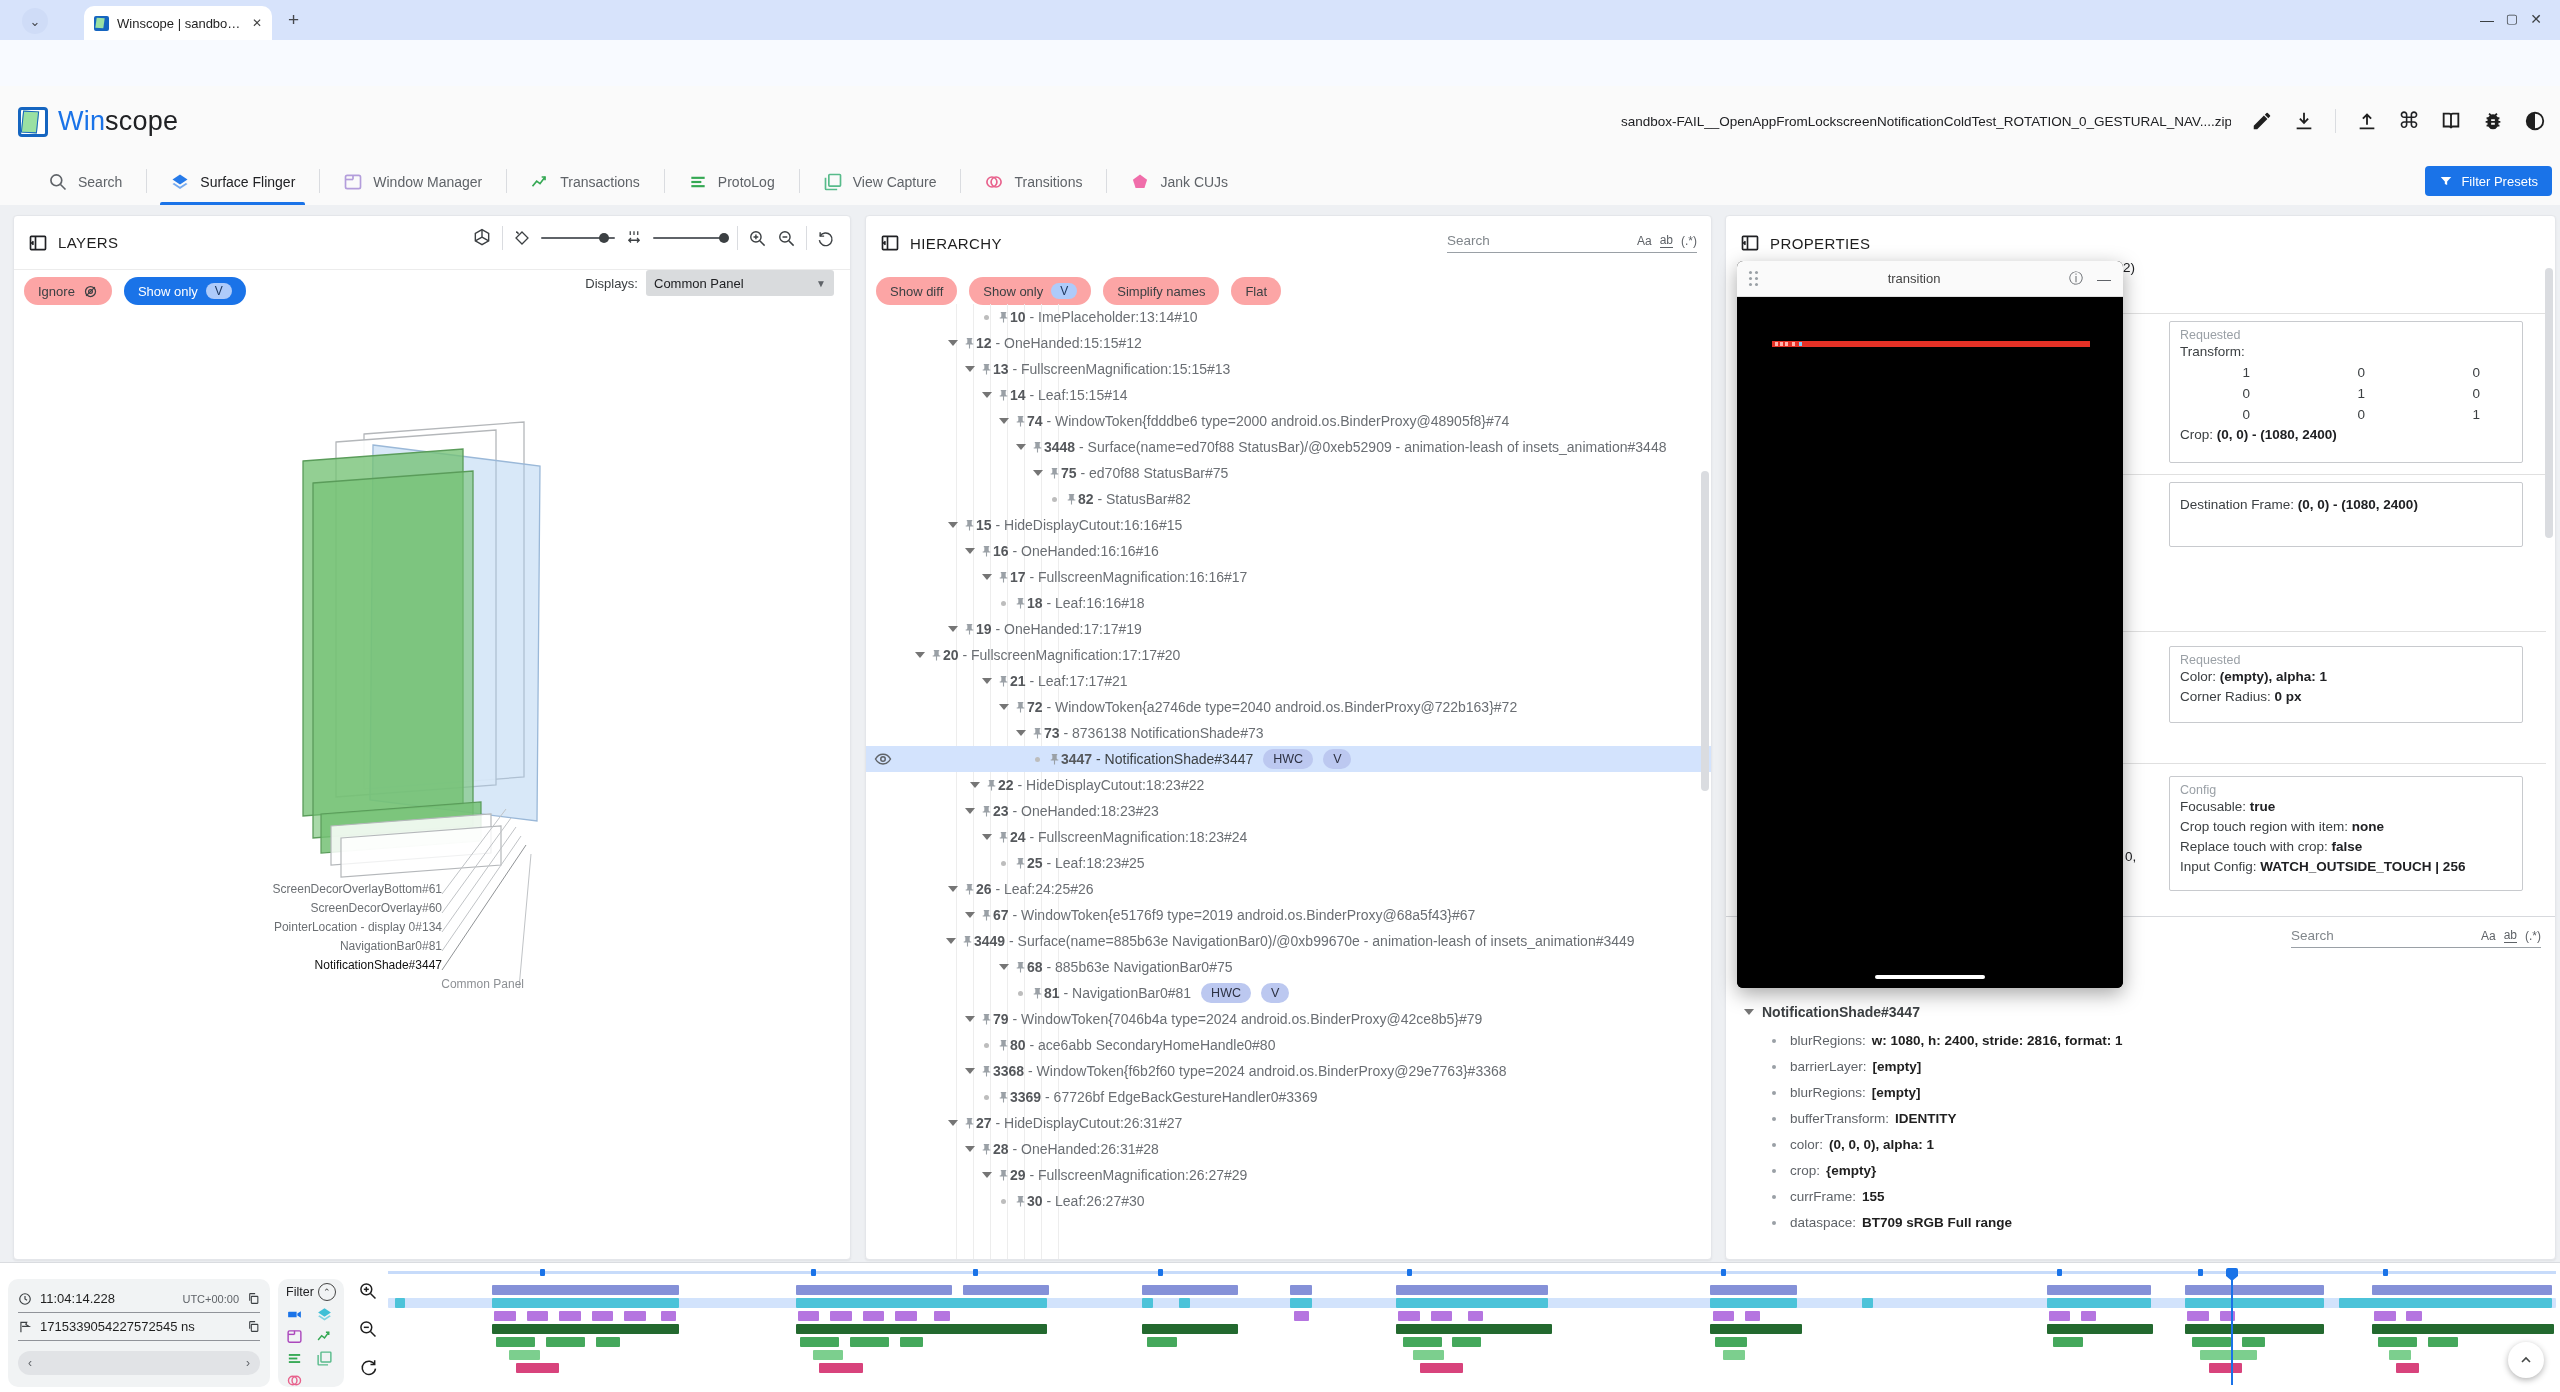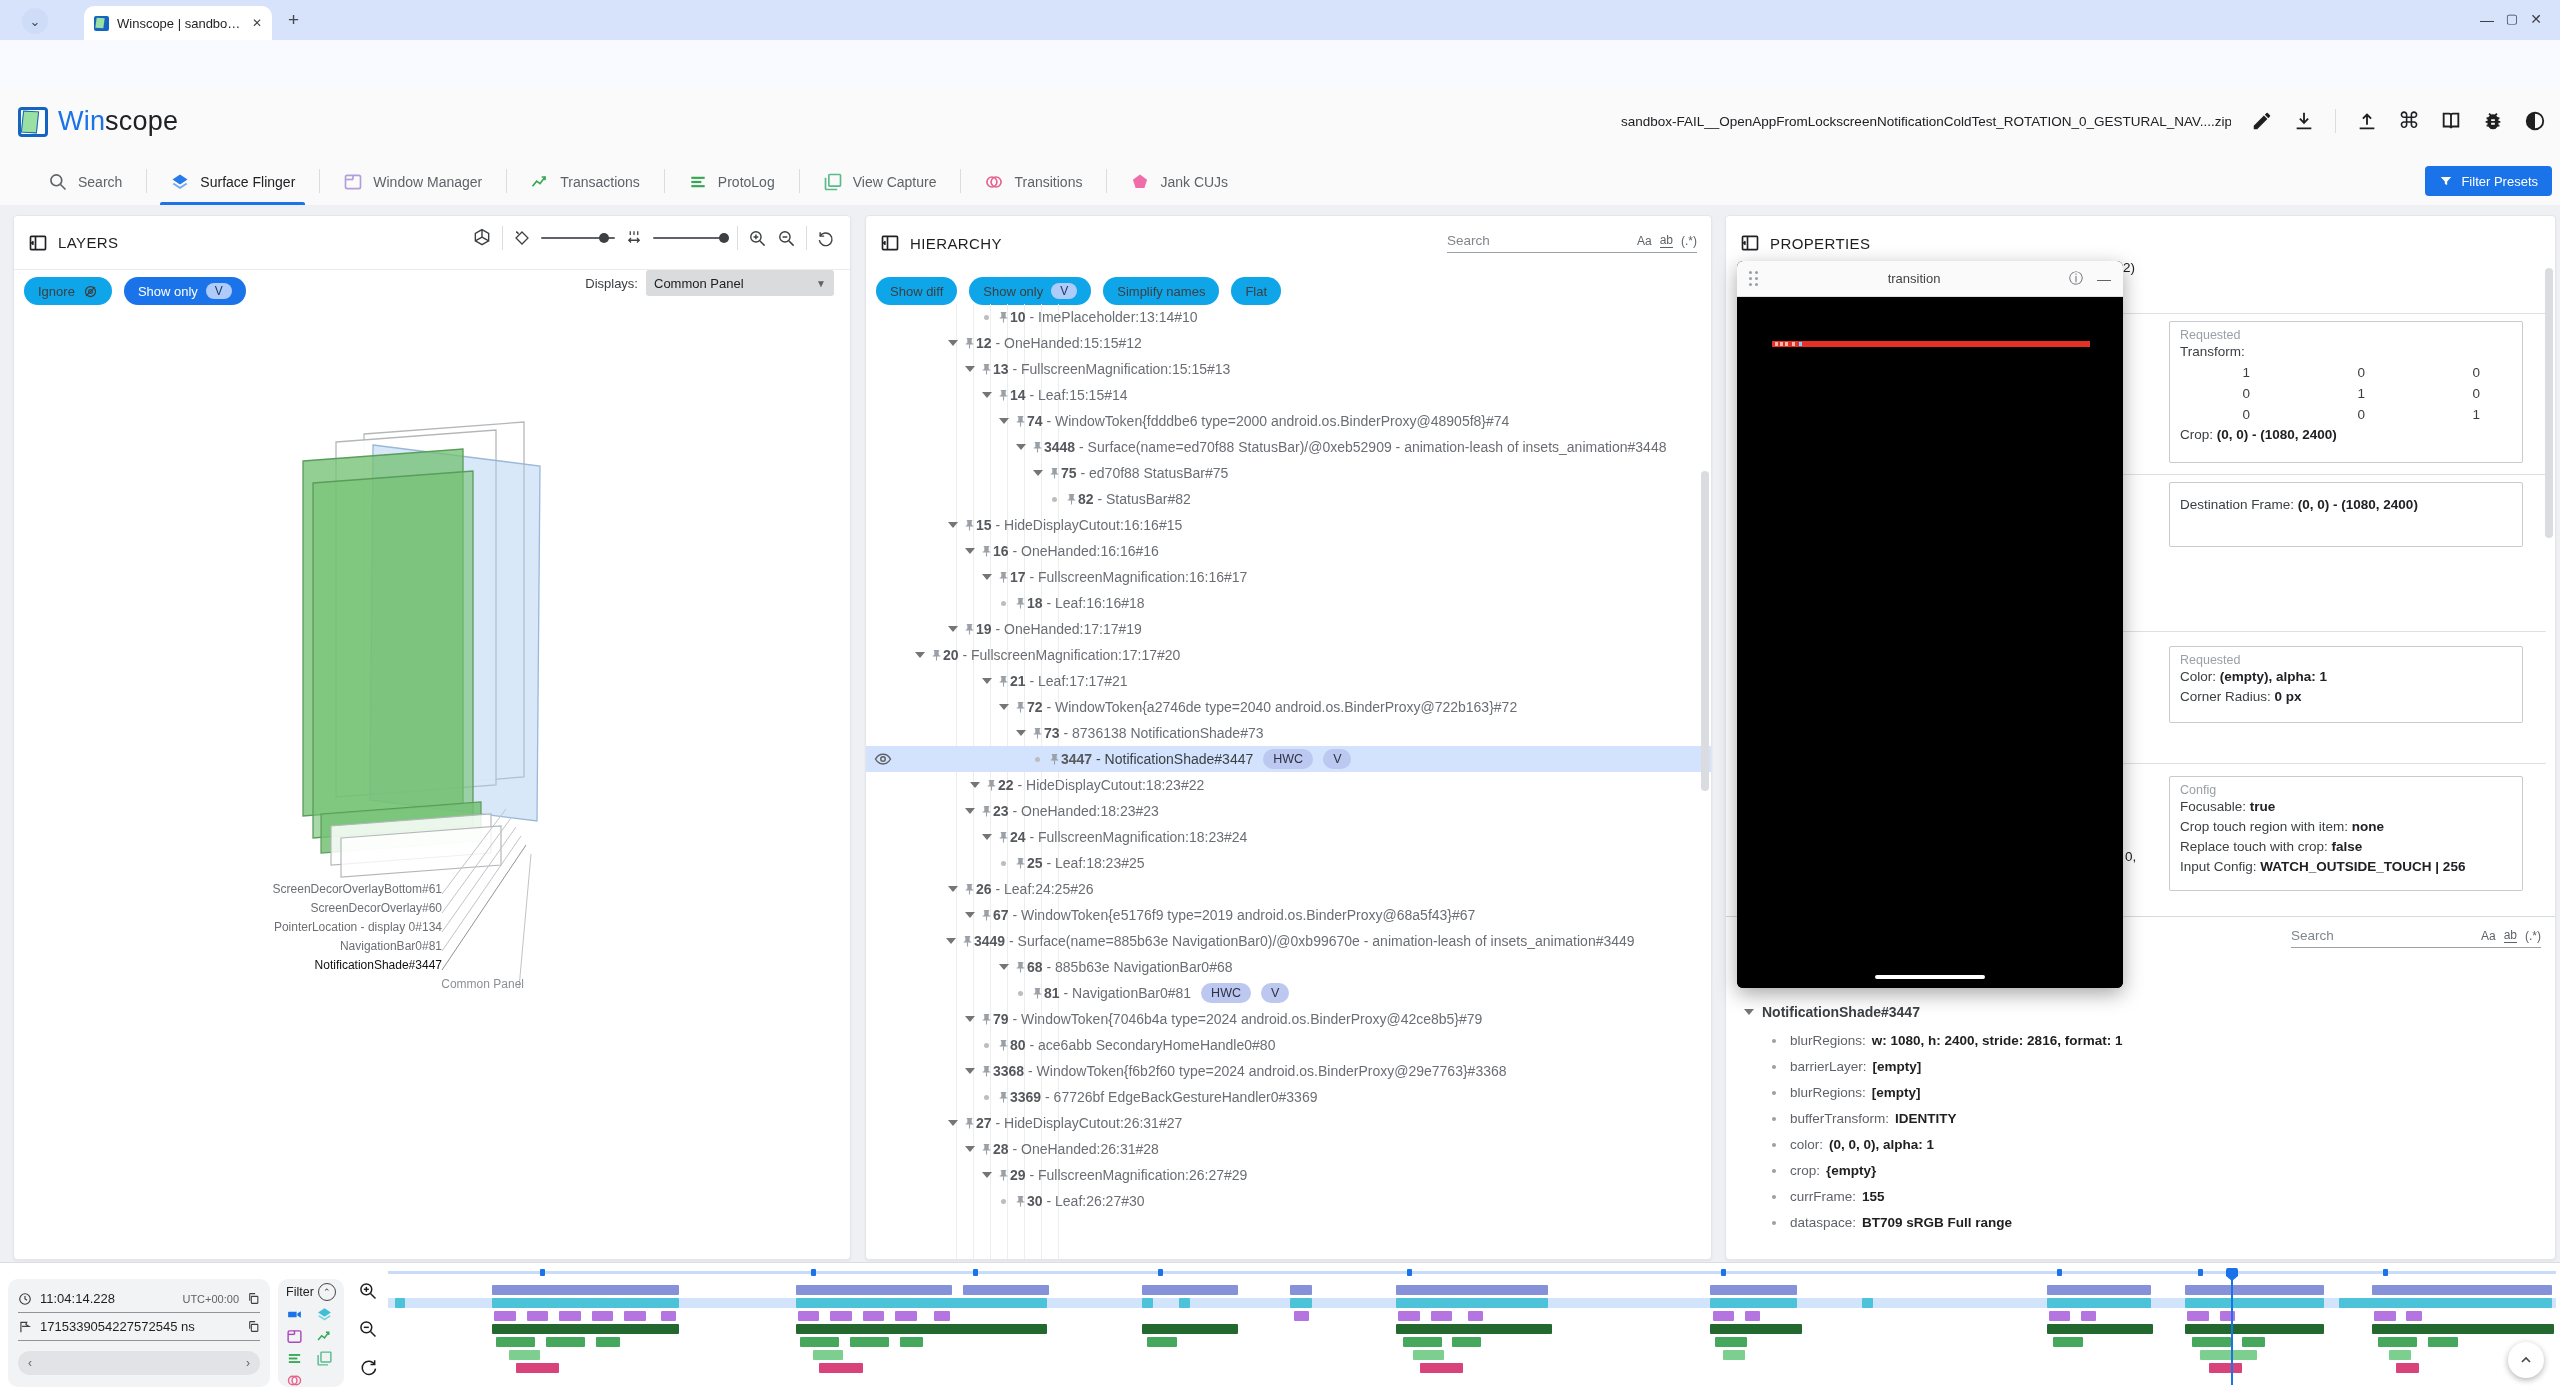--- a/index.html
+++ b/index.html
@@ -50,21 +50,21 @@
   .tabicon{width:20px;height:20px;}
   .filterpresets{position:absolute;right:8px;top:166px;height:30px;background:#1a73e8;color:#fff;border-radius:4px;
       display:flex;align-items:center;gap:8px;padding:0 14px;font-size:13px;font-weight:500;}
   
   .card{position:absolute;top:215px;height:1045px;background:#fff;border:1px solid #e4e6ea;border-radius:4px;
         box-sizing:border-box;overflow:hidden;box-shadow:0 1px 2px rgba(60,64,67,.08);}
   .card-header{height:54px;display:flex;align-items:center;padding:0 14px;gap:10px;box-sizing:border-box;}
   .card-title{font-size:15px;font-weight:500;letter-spacing:.4px;color:#1f1f1f;}
   .collapseic{width:20px;height:20px;color:#202124;}
   .chiprow{height:42px;display:flex;align-items:center;padding:0 10px;gap:12px;box-sizing:border-box;background:#f7f8f9;}
-  .chip{background:#0ea5e9;color:#3c4043;border-radius:15px;height:28px;display:flex;align-items:center;
+  .chip{background:#fca5a5;color:#3c4043;border-radius:15px;height:28px;display:flex;align-items:center;
         padding:0 14px;font-size:13px;gap:8px;white-space:nowrap;}
   .chip.blue{background:#1a73e8;color:#fff;}
   .vpill{background:#aecbfa;color:#1f3a63;border-radius:10px;padding:1px 9px;font-size:12px;}
   .searchfield{display:flex;align-items:flex-end;gap:10px;border-bottom:1px solid #9aa0a6;padding-bottom:4px;}
   .searchfield .ph{font-size:13.5px;color:#80868b;flex:1;}
   .sficons{display:flex;gap:8px;font-size:12px;color:#5f6368;align-items:center;white-space:nowrap;}
   .sficons .ab{border-bottom:1px solid #5f6368;}
   
   .ltoolbar{position:absolute;right:14px;top:10px;display:flex;align-items:center;gap:10px;color:#3c4043;}
   .slider{position:relative;width:74px;height:2px;background:#5f6368;border-radius:1px;}
@@ -731,21 +731,21 @@
         </div>
         <div class="trow" style="padding-left: 133px;">
           <span class="ticons">
             <span class="chev"></span>
             <span class="pin">
               <svg viewBox="0 0 24 24" width="100%" height="100%" fill="currentColor">
                 <path d="M16 9V4h1V2H7v2h1v5c0 1.7-1.3 3-3 3v2h5.97v7h2.06v-7H19v-2c-1.7 0-3-1.3-3-3z"></path>
               </svg>
             </span>
           </span>
-          <span class="tlabel"><span class="tid">68 </span><span>- 885b63e NavigationBar0#68</span></span>
+          <span class="tlabel"><span class="tid">68 </span><span>- 885b63e NavigationBar0#75</span></span>
         </div>
         <div class="trow" style="padding-left: 150px;">
           <span class="ticons">
             <span class="dotleaf"></span>
             <span class="pin">
               <svg viewBox="0 0 24 24" width="100%" height="100%" fill="currentColor">
                 <path d="M16 9V4h1V2H7v2h1v5c0 1.7-1.3 3-3 3v2h5.97v7h2.06v-7H19v-2c-1.7 0-3-1.3-3-3z"></path>
               </svg>
             </span>
           </span>

